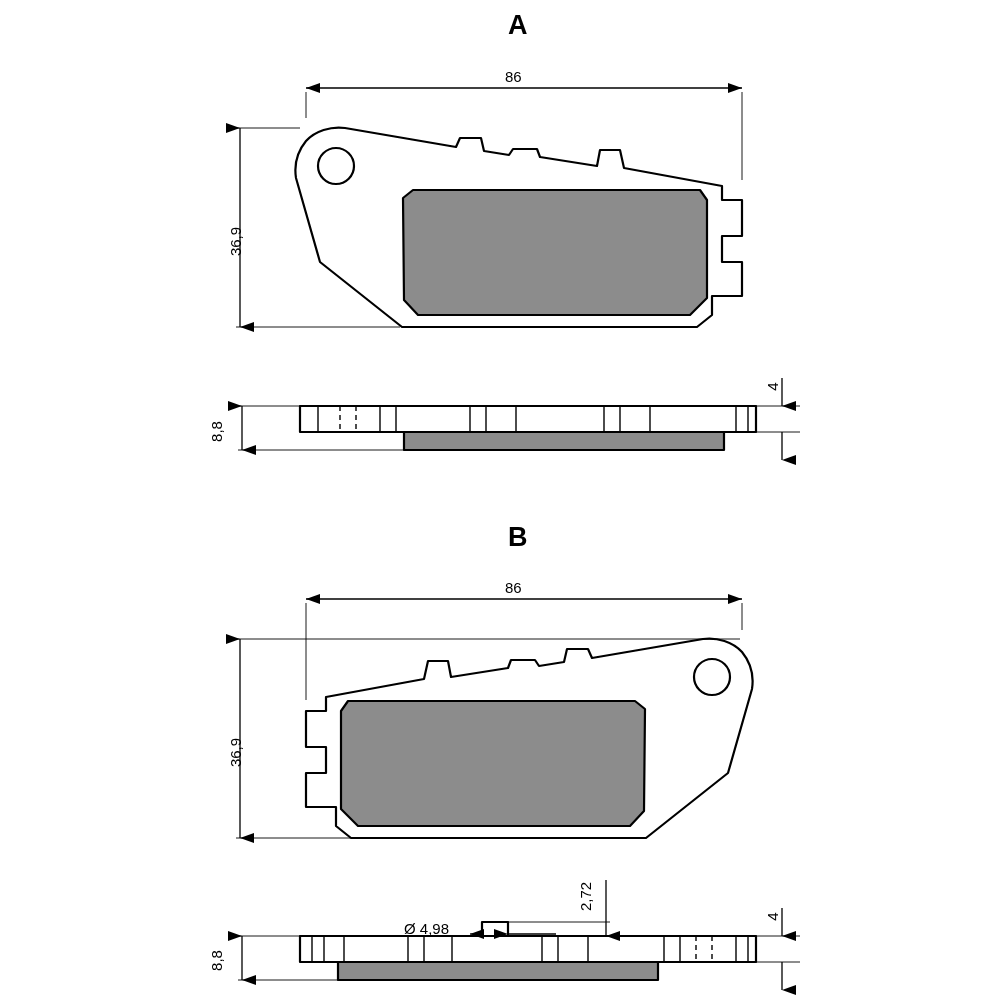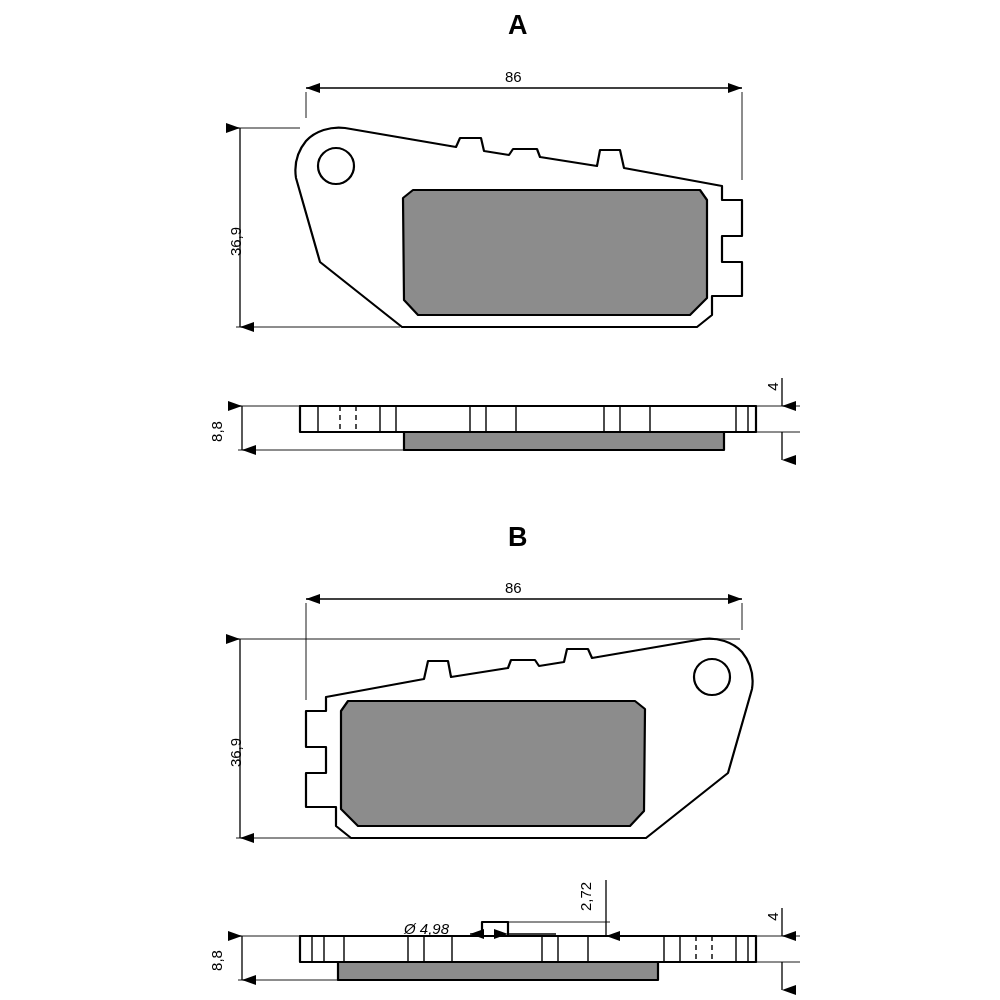--- a/index.html
+++ b/index.html
@@ -95,21 +95,21 @@
   <div class="dim-text" style="left:505px; top:68px;">86</div>
   <div class="dim-text vert" style="left:210px; top:233px; width:50px; text-align:center;">36,9</div>
   <div class="dim-text vert" style="left:194px; top:423px; width:44px; text-align:center;">8,8</div>
   <div class="dim-text vert" style="left:752px; top:378px; width:40px; text-align:center;">4</div>
 
   <div class="dim-text" style="left:505px; top:579px;">86</div>
   <div class="dim-text vert" style="left:210px; top:744px; width:50px; text-align:center;">36,9</div>
   <div class="dim-text vert" style="left:194px; top:952px; width:44px; text-align:center;">8,8</div>
   <div class="dim-text vert" style="left:752px; top:908px; width:40px; text-align:center;">4</div>
   <div class="dim-text vert" style="left:554px; top:888px; width:62px; text-align:center;">2,72</div>
-  <div class="dim-text" style="left:404px; top:920px;font-style:italic;">Ø 4,98</div>
+  <div class="dim-text" style="left:404px; top:920px;">Ø 4,98</div>
 
   <svg class="diagram" viewBox="0 0 1000 1000" xmlns="http://www.w3.org/2000/svg">
     <defs>
       <marker id="arrL" markerWidth="14" markerHeight="10" refX="0" refY="5" orient="auto" markerUnits="userSpaceOnUse">
         <path d="M 14,0 L 0,5 L 14,10 z" fill="#000"></path>
       </marker>
       <marker id="arrR" markerWidth="14" markerHeight="10" refX="14" refY="5" orient="auto" markerUnits="userSpaceOnUse">
         <path d="M 0,0 L 14,5 L 0,10 z" fill="#000"></path>
       </marker>
       <marker id="arrU" markerWidth="10" markerHeight="14" refX="5" refY="0" orient="auto" markerUnits="userSpaceOnUse">

